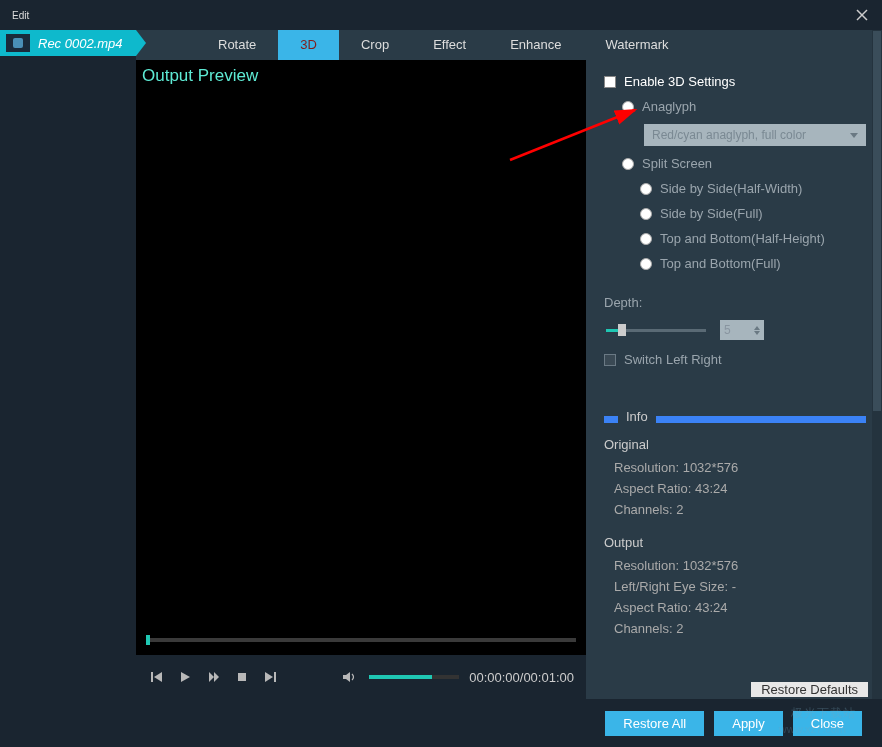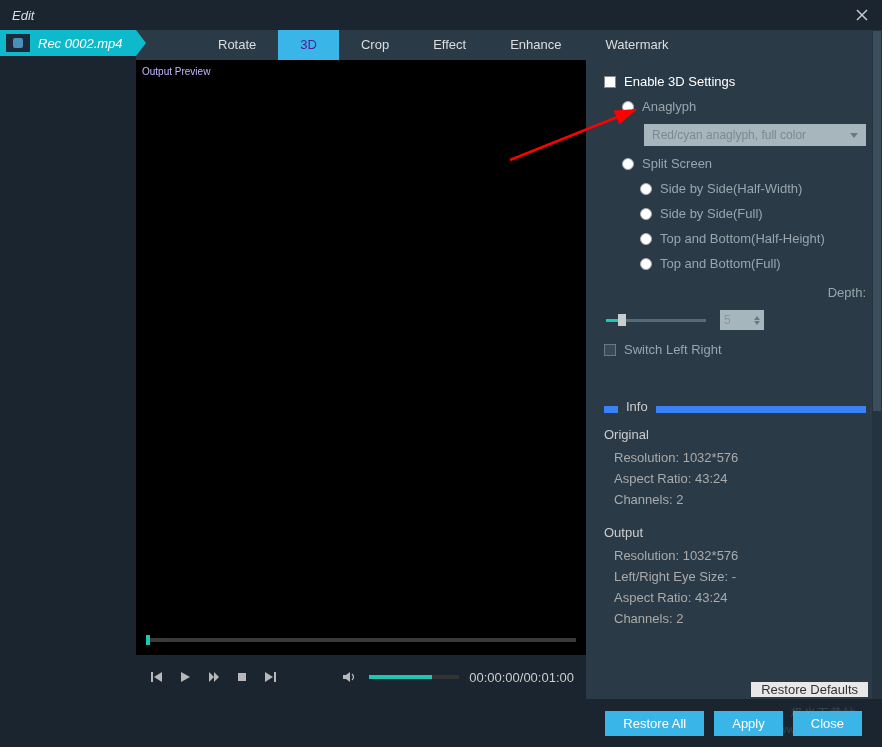--- a/index.html
+++ b/index.html
@@ -1,35 +1,35 @@
 <!DOCTYPE html>
 <html><head>
 <meta charset="utf-8">
 <style>
 * { margin: 0; padding: 0; box-sizing: border-box; font-family: "Segoe UI", Arial, sans-serif; }
 body { background: #2a3b47; width: 882px; height: 747px; overflow: hidden; color: #ccc; font-size: 13px; }
 .titlebar { height: 30px; background: #1a2530; display: flex; align-items: center; justify-content: space-between; padding: 0 0 0 12px; }
-.titlebar-text { color: #ddd; font-size: 13px; font-style: italic; }
+.titlebar-text { color: #ddd; font-size: 10px; }
 .close-btn { width: 40px; height: 30px; display: flex; align-items: center; justify-content: center; cursor: pointer; }
 .close-btn svg { stroke: #ccc; stroke-width: 1.5; }
 .main-wrap { display: flex; height: calc(100% - 78px); }
 .sidebar { width: 170px; background: #1a2530; position: relative; font-style: italic; }
 .file-tab { height: 26px; background: #0eb9cc; display: flex; align-items: center; padding: 0 8px 0 6px; position: relative; margin-top: 0; }
 .file-tab::after { content:""; position:absolute; right:-10px; top:0; width:0; height:0; border-left:10px solid #0eb9cc; border-top:13px solid transparent; border-bottom:13px solid transparent;}
 .file-thumb { width: 24px; height: 18px; background: #1a2a3a; margin-right: 8px; display:flex; align-items:center; justify-content:center;}
 .file-thumb-inner { width: 10px; height: 10px; background: #4a8fb6; border-radius: 2px; }
 .file-name { color: #fff; font-size: 13px; }
 .content { flex: 1; display: flex; flex-direction: column; background: #2a3b47; }
 .tabs { height: 30px; display: flex; background: #2a3b47; padding-left:60px; }
 .tab { padding: 0 22px; height: 30px; line-height: 30px; color: #ddd; cursor: pointer; font-size: 13px; }
-.tab.active { background: #3ab5e8; color: #4c1d95; }
+.tab.active { background: #3ab5e8; color: #7f1d1d; }
 .work-area { display: flex; flex: 1; }
 .preview-col { width: 450px; display: flex; flex-direction: column; }
 .preview-box { background: #000; position: relative; flex: 1; margin: 0; }
-.preview-label { position: absolute; top: 6px; left: 6px; color: #c4b5fd; font-size: 10px; }
+.preview-label { position: absolute; top: 6px; left: 6px; color: #5eead4; font-size: 17px; }
 .seek-row { height: 30px; background: #000; padding: 0 10px; display:flex; align-items:center; }
 .seek-track { flex:1; height: 4px; background: #3a3a3a; position: relative; }
 .seek-fill { height: 4px; background: #1fc7b3; width: 0%; }
 .seek-thumb { width: 4px; height: 10px; background: #1fc7b3; position:absolute; left:0; top:-3px; }
 .controls { height: 44px; background: #1a2530; display: flex; align-items: center; padding: 0 12px; gap: 10px; }
 .ctl-btn { width: 22px; height: 22px; display:flex; align-items:center; justify-content:center; cursor:pointer; }
 .ctl-btn svg { fill: #b8b8b8; }
 .vol-wrap { display:flex; align-items:center; gap:8px; margin-left: 50px; }
 .vol-track { width: 90px; height: 4px; background: #333; position:relative; }
 .vol-fill { height:4px; background:#1fc7b3; width:70%; }
@@ -183,21 +183,21 @@
           <span class="label muted">Side by Side(Full)</span>
         </div>
         <div class="row indent2">
           <div class="radio"></div>
           <span class="label muted">Top and Bottom(Half-Height)</span>
         </div>
         <div class="row indent2">
           <div class="radio"></div>
           <span class="label muted">Top and Bottom(Full)</span>
         </div>
-        <div class="row" style="margin-top:14px;justify-content:flex-end;">
+        <div class="row" style="margin-top:24px;">
           <span class="label muted">Depth:</span>
         </div>
         <div class="depth-row">
           <div class="depth-track">
             <div class="depth-fill"></div>
             <div class="depth-handle"></div>
           </div>
           <div class="spinner">
             <span>5</span>
             <div class="arrs">

